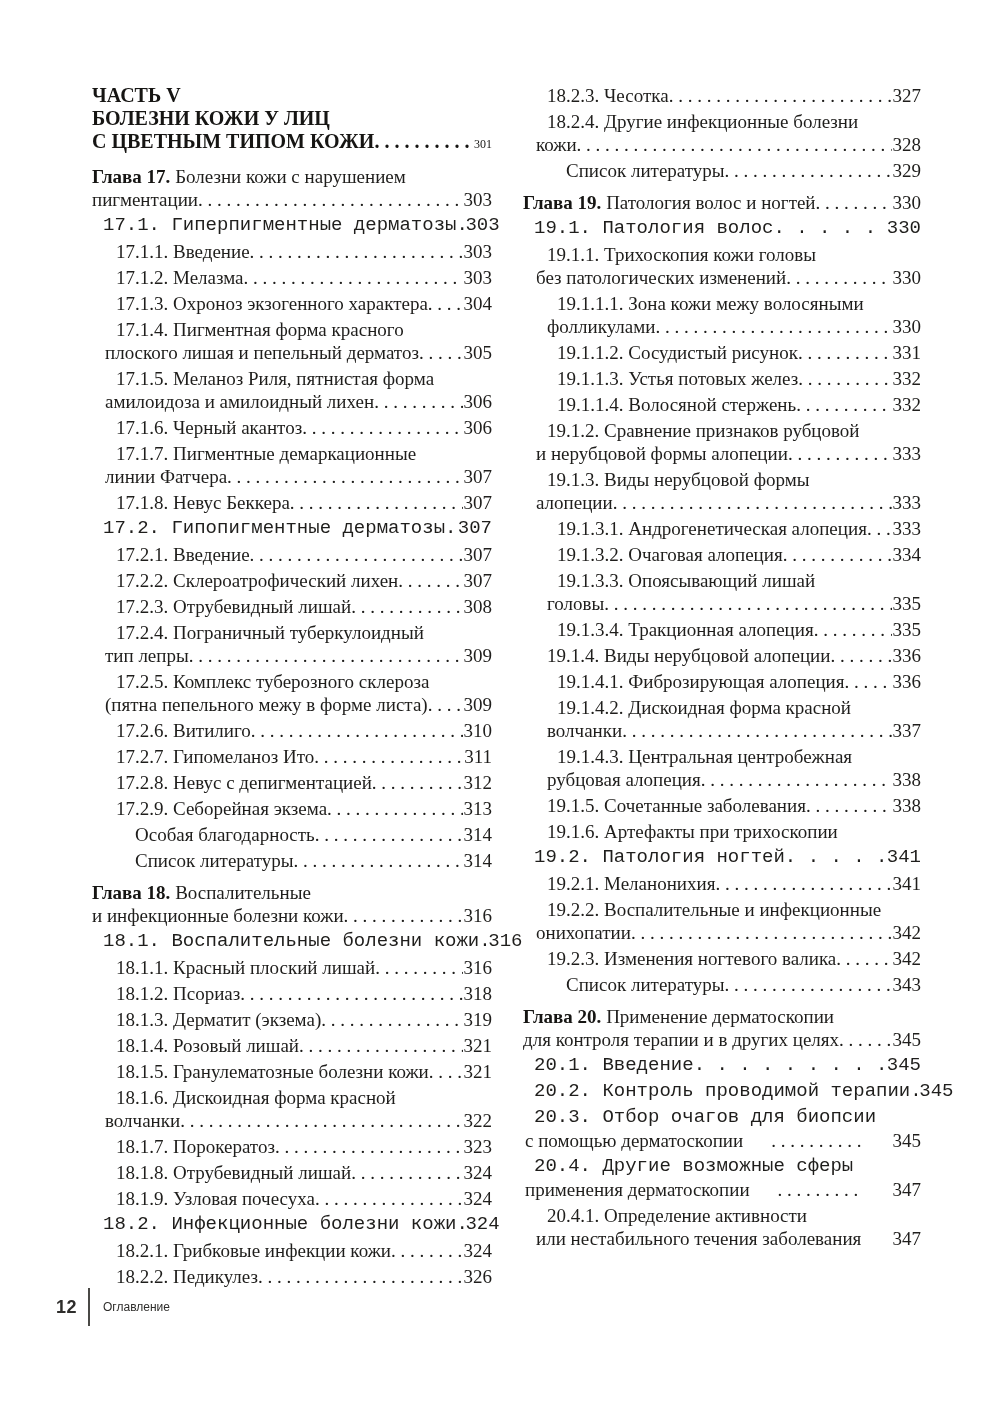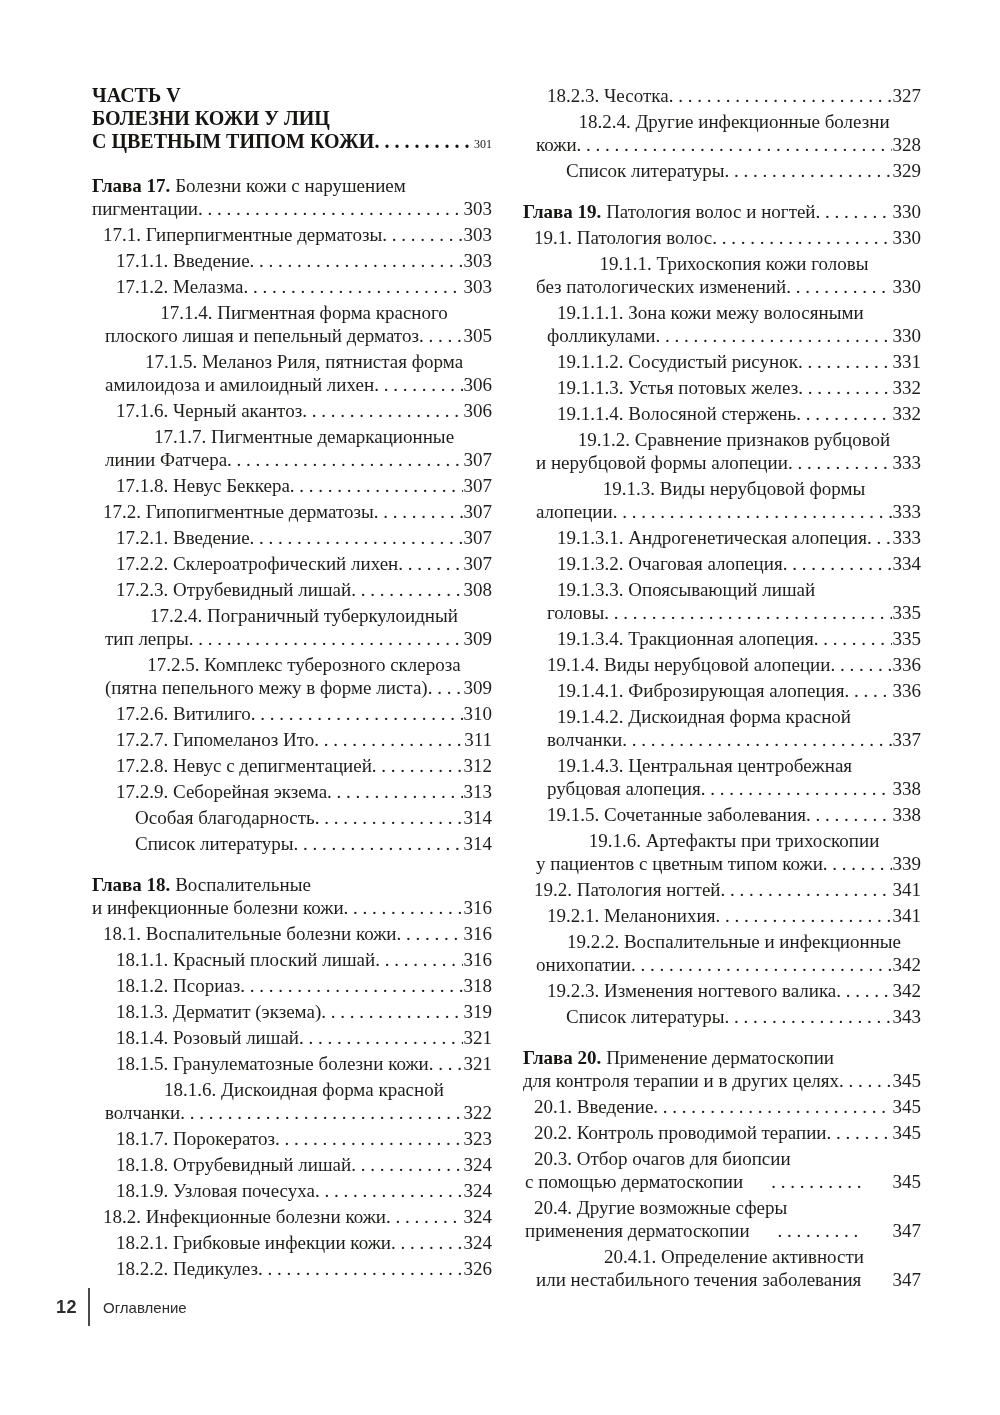--- a/index.html
+++ b/index.html
@@ -7,46 +7,46 @@
     width:1000px;height:1415px;background:#ffffff;
     font-family:"Liberation Serif","DejaVu Serif",serif;
     color:#1f1e1c;position:relative;overflow:hidden;
   }
   .page{position:absolute;inset:0;}
   .toc{position:absolute;top:84px;left:92px;display:flex;}
   .col{width:400px;}
   .col-right{width:398px;margin-left:31px;}
   .toc-item{margin-top:3px;font-size:19px;line-height:23px;}
   .col > .toc-item:first-child{margin-top:0;}
-  .kind-chapter{margin-top:18px;}
+  .kind-chapter{margin-top:9px;}
   .kind-part{margin-top:0;font-weight:bold;font-size:20px;color:#161513;}
   .prefix{font-weight:bold;color:#161513;}
   .toc-line{display:flex;align-items:baseline;}
   .line-text{white-space:nowrap;}
   
   .lv0 .ln-first,.lv0 .ln-cont{padding-left:0;}
-  .lv1 .ln-first{padding-left:11px;} .lv1 .ln-cont{padding-left:2px;gap:28px;}
-  .lv2 .ln-first{padding-left:24px;justify-content:center;} .lv2 .ln-cont{padding-left:13px;}
+  .lv1 .ln-first{padding-left:11px;font-family:Liberation Mono, monospace;} .lv1 .ln-cont{padding-left:2px;gap:28px;}
+  .lv2 .ln-first{padding-left:24px;} .lv2 .ln-cont{padding-left:13px;}
   .lv3 .ln-first{padding-left:34px;} .lv3 .ln-cont{padding-left:24px;}
   .lv4 .ln-first,.lv4 .ln-cont{padding-left:43px;}
   .leader{flex:1 1 auto;overflow:hidden;white-space:nowrap;min-width:8px;}
   .leader::after{
     content:" . . . . . . . . . . . . . . . . . . . . . . . . . . . . . . . . . . . . . . . . . . . . . . . . . . . . . . . . . . . .";
   }
   .leader.empty::after{content:"";}
   .pagenum{font-weight:normal;margin-left:1px;font-size:19px;}
   .kind-part .pagenum{font-size:12px;}
   .footer{
     position:absolute;left:56px;top:1287px;height:40px;
     display:flex;align-items:center;
     font-family:"Liberation Sans","DejaVu Sans",sans-serif;color:#2e2d2b;
   }
   .footer .pageno{font-weight:bold;font-size:18px;letter-spacing:0.5px;}
   .footer .rule{width:2px;height:38px;background:#4a4946;margin:0 13px 0 11px;}
-  .footer .label{font-size:15px;}
+  .footer .label{font-size:12px;}
 </style>
 </head>
 <body>
 
 <div class="page">
   <div class="toc">
     <div class="col">
         <div class="toc-item kind-part lv0">
           <div class="toc-line ln-first">
             <span class="line-text">ЧАСТЬ V</span>
@@ -86,20 +86,27 @@
         </div>
         <div class="toc-item kind-entry lv2">
           <div class="toc-line ln-first">
             <span class="line-text">17.1.2. Мелазма</span>
             <span class="leader"></span>
             <span class="pagenum">303</span>
           </div>
         </div>
         <div class="toc-item kind-entry lv2">
           <div class="toc-line ln-first">
+            <span class="line-text">17.1.3. Охроноз экзогенного характера</span>
+            <span class="leader"></span>
+            <span class="pagenum">304</span>
+          </div>
+        </div>
+        <div class="toc-item kind-entry lv2">
+          <div class="toc-line ln-first">
             <span class="line-text">17.1.4. Пигментная форма красного</span>
           </div>
           <div class="toc-line ln-cont">
             <span class="line-text">плоского лишая и пепельный дерматоз</span>
             <span class="leader"></span>
             <span class="pagenum">305</span>
           </div>
         </div>
         <div class="toc-item kind-entry lv2">
           <div class="toc-line ln-first">
@@ -498,25 +505,20 @@
         <div class="toc-item kind-entry lv2">
           <div class="toc-line ln-first">
             <span class="line-text">19.1.5. Сочетанные заболевания</span>
             <span class="leader"></span>
             <span class="pagenum">338</span>
           </div>
         </div>
         <div class="toc-item kind-entry lv2">
           <div class="toc-line ln-first">
             <span class="line-text">19.1.6. Артефакты при трихоскопии</span>
-          </div>
-          <div class="toc-line ln-cont">
-            <span class="line-text">у пациентов с цветным типом кожи</span>
-            <span class="leader"></span>
-            <span class="pagenum">339</span>
           </div>
         </div>
         <div class="toc-item kind-entry lv1">
           <div class="toc-line ln-first">
             <span class="line-text">19.2. Патология ногтей</span>
             <span class="leader"></span>
             <span class="pagenum">341</span>
           </div>
         </div>
         <div class="toc-item kind-entry lv2">

